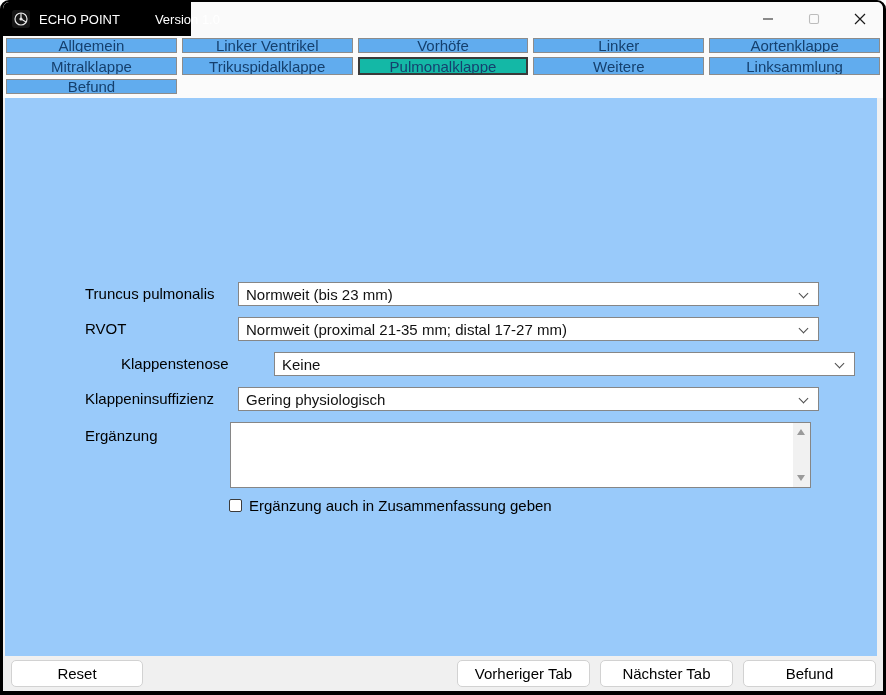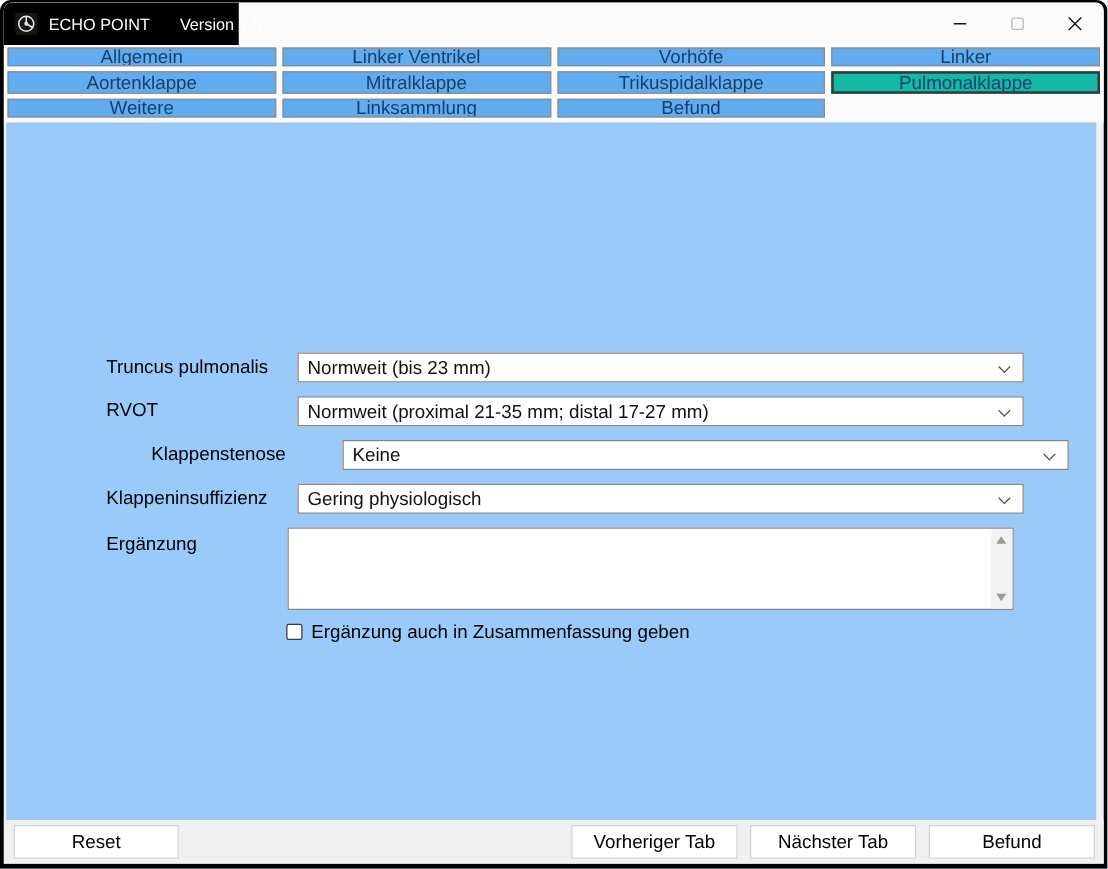--- a/index.html
+++ b/index.html
@@ -16,28 +16,28 @@
   }
 
   
   .titlebar { display:flex; height:34px; background:#fafafa; align-items:stretch; }
   .title-left {
     display:flex; align-items:center; width:188px;
     background:#000; color:#fff; padding-left:9px;
   }
   .app-icon { width:18px; height:18px; flex:0 0 auto; }
   .app-title { font-size:13px; margin-left:9px; white-space:nowrap; }
-  .app-version { font-size:13px; margin-left:24px; white-space:nowrap; }
+  .app-version { font-size:13px; margin-left:35px; white-space:nowrap; }
   .controls { margin-left:auto; display:flex; }
   .ctrl { width:46px; display:flex; align-items:center; justify-content:center; }
 
   
   .tabbar {
     height:62px; background:#fbfbfb;
-    display:grid; grid-template-columns:repeat(4,1fr);
+    display:grid; grid-template-columns:repeat(5,1fr);
     gap:4px 5px; padding:2px 3px 4px 3px;
   }
   .tab {
     display:flex; align-items:center; justify-content:center;
     background:#61ACEE; border:1px solid #8c8c8c;
     color:#15406E; font-size:15px; cursor:default; white-space:nowrap; overflow:hidden;
   }
   .tab.active { background:#14b8a6; border:2px solid #3a3a3a; }
 
   
@@ -78,21 +78,21 @@
     flex:0 0 auto; cursor:pointer;
   }
   .checkbox-label { font-size:15px; color:#000; margin-left:7px; white-space:nowrap; }
 
   
   .footer {
     position:absolute; left:0; right:0; bottom:0; height:35px;
     background:#f0f0f0; display:flex; align-items:center; padding:0 7px 0 8px;
   }
   .btn {
-    height:27px; background:#fff; border:1px solid #d2d2d2; border-radius:0;
+    height:27px; background:#fff; border:1px solid #d2d2d2; border-radius:5px;
     font-size:15px; color:#000; display:flex; align-items:center; justify-content:center;
     font-family:inherit; cursor:default; white-space:nowrap;
   }
   .btn-reset { width:132px; }
   .btn-group { margin-left:auto; display:flex; gap:10px; }
   .btn-group .btn { width:133px; }
 </style>
 </head>
 <body>
 

